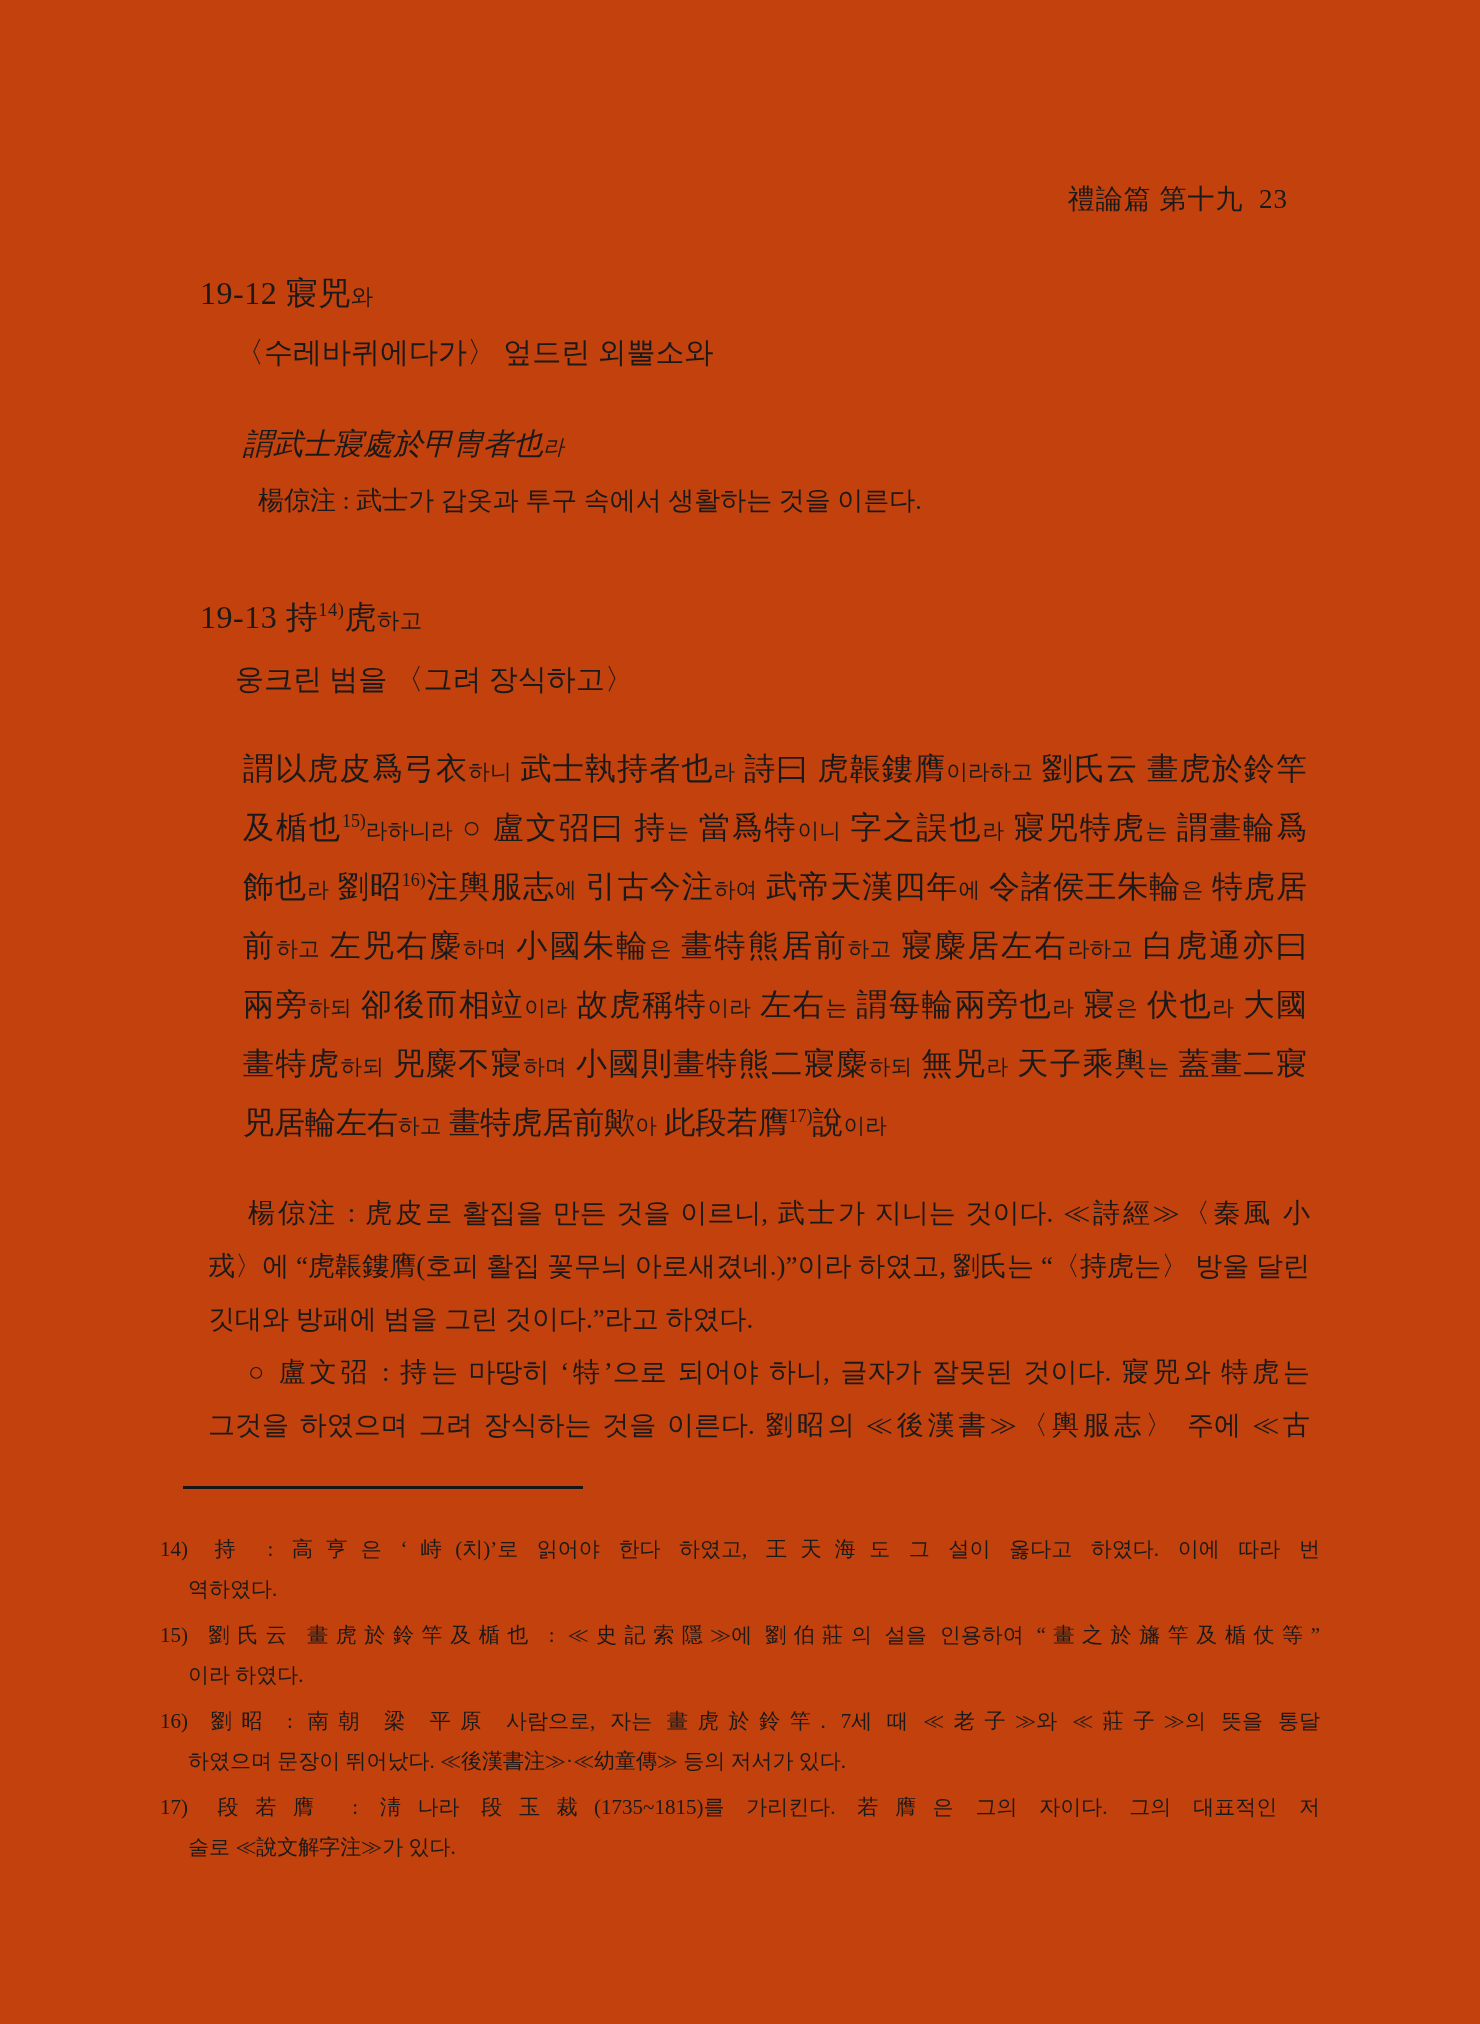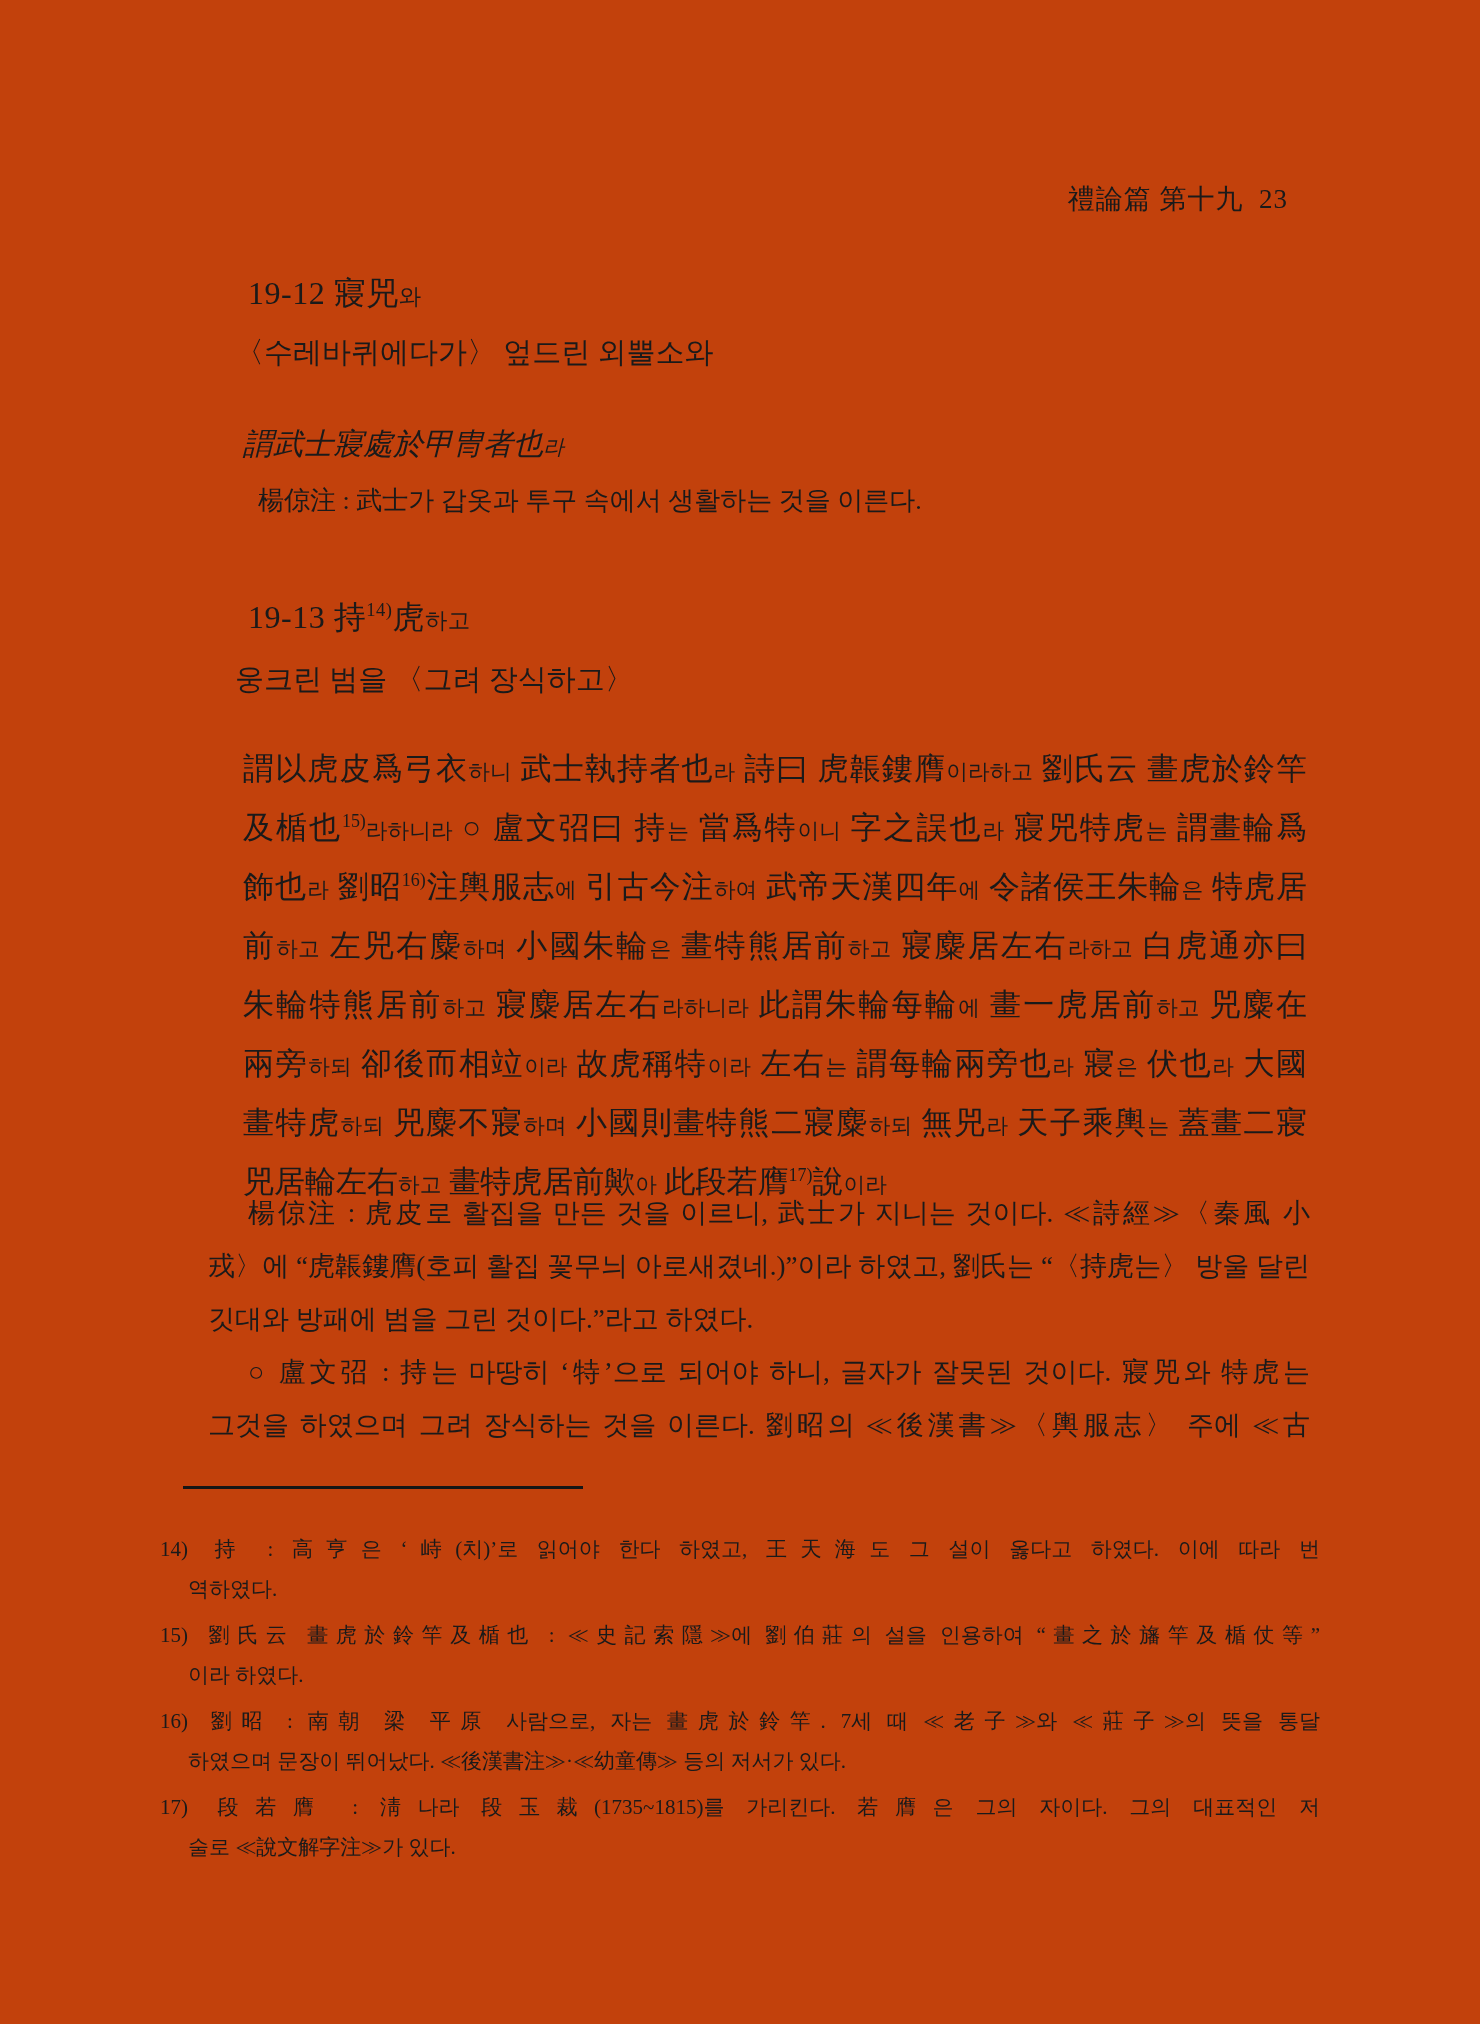--- a/index.html
+++ b/index.html
@@ -20,21 +20,20 @@
     font-size: 27px;
     white-space: pre;
     letter-spacing: 1px;
   }
 
   .sec-heading {
     left: 200px;
     font-size: 32px;
     letter-spacing: 0.5px;
     white-space: pre;
-    margin-left: 48px;
   }
   .sec-translation {
     left: 235px;
     font-size: 29px;
     white-space: pre;
   }
   .sec-quote-single {
     left: 243px;
     font-size: 30px;
     white-space: pre;
@@ -96,21 +95,20 @@
 
   <div class="abs sec-heading cjk-mix" style="top:596px;">19-13 持<sup>14)</sup>虎<span class="ko">하고</span></div>
 
   <div class="abs sec-translation" style="top:660px;">웅크린 범을 〈그려 장식하고〉</div>
 
   <div class="abs quote-block">
     <div class="qline stretch cjk-mix">謂以虎皮爲弓衣<span class="ko">하니</span> 武士執持者也<span class="ko">라</span> 詩曰 虎韔鏤膺<span class="ko">이라하고</span> 劉氏云 畫虎於鈴竿</div>
     <div class="qline stretch cjk-mix">及楯也<sup>15)</sup><span class="ko">라하니라</span> ○ 盧文弨曰 持<span class="ko">는</span> 當爲特<span class="ko">이니</span> 字之誤也<span class="ko">라</span> 寢兕特虎<span class="ko">는</span> 謂畫輪爲</div>
     <div class="qline stretch cjk-mix">飾也<span class="ko">라</span> 劉昭<sup>16)</sup>注輿服志<span class="ko">에</span> 引古今注<span class="ko">하여</span> 武帝天漢四年<span class="ko">에</span> 令諸侯王朱輪<span class="ko">은</span> 特虎居</div>
     <div class="qline stretch cjk-mix">前<span class="ko">하고</span> 左兕右麋<span class="ko">하며</span> 小國朱輪<span class="ko">은</span> 畫特熊居前<span class="ko">하고</span> 寢麋居左右<span class="ko">라하고</span> 白虎通亦曰</div>
-    <div class="qline stretch cjk-mix">朱輪特熊居前<span class="ko">하고</span> 寢麋居左右<span class="ko">라하니라</span> 此謂朱輪每輪<span class="ko">에</span> 畫一虎居前<span class="ko">하고</span> 兕麋在</div>
     <div class="qline stretch cjk-mix">兩旁<span class="ko">하되</span> 卻後而相竝<span class="ko">이라</span> 故虎稱特<span class="ko">이라</span> 左右<span class="ko">는</span> 謂每輪兩旁也<span class="ko">라</span> 寢<span class="ko">은</span> 伏也<span class="ko">라</span> 大國</div>
     <div class="qline stretch cjk-mix">畫特虎<span class="ko">하되</span> 兕麋不寢<span class="ko">하며</span> 小國則畫特熊二寢麋<span class="ko">하되</span> 無兕<span class="ko">라</span> 天子乘輿<span class="ko">는</span> 蓋畫二寢</div>
     <div class="qline cjk-mix">兕居輪左右<span class="ko">하고</span> 畫特虎居前歟<span class="ko">아</span> 此段若膺<sup>17)</sup>說<span class="ko">이라</span></div>
   </div>
 
   <div class="abs commentary-block">
     <div class="cline stretch p-first">楊倞注 : 虎皮로 활집을 만든 것을 이르니, 武士가 지니는 것이다. ≪詩經≫〈秦風 小</div>
     <div class="cline stretch">戎〉에 “虎韔鏤膺(호피 활집 꽃무늬 아로새겼네.)”이라 하였고, 劉氏는 “〈持虎는〉 방울 달린</div>
     <div class="cline">깃대와 방패에 범을 그린 것이다.”라고 하였다.</div>
     <div class="cline stretch p-first">○ 盧文弨 : 持는 마땅히 ‘特’으로 되어야 하니, 글자가 잘못된 것이다. 寢兕와 特虎는</div>

